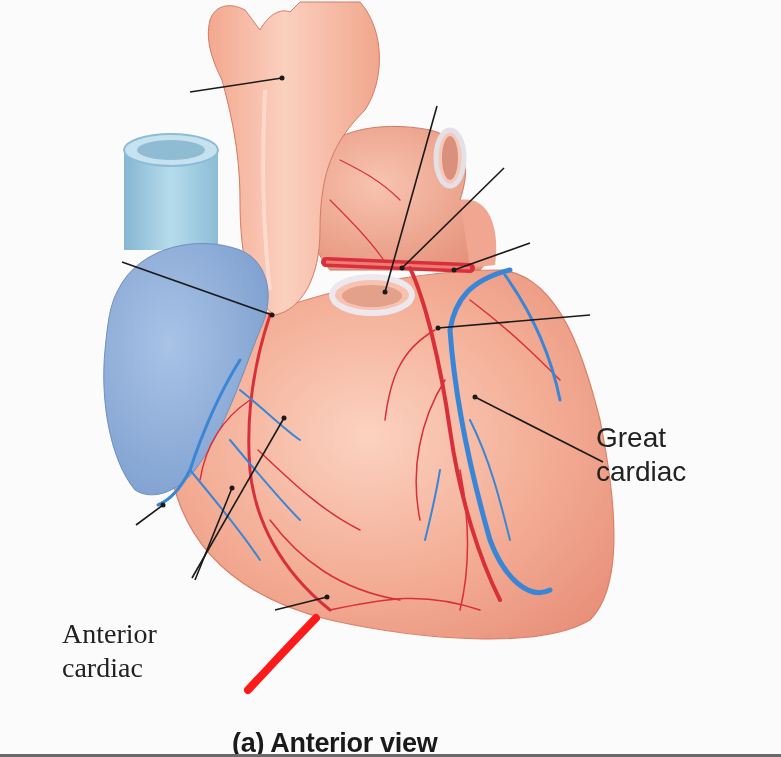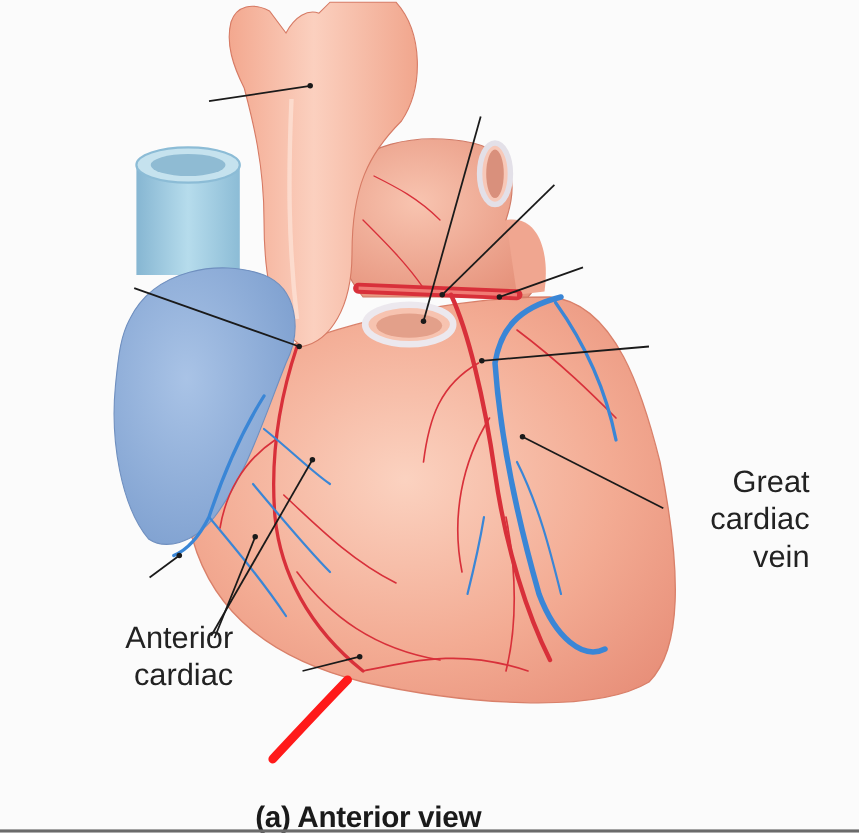--- a/index.html
+++ b/index.html
@@ -5,24 +5,24 @@
     html, body { margin: 0; padding: 0; }
     body {
       width: 781px; height: 757px; overflow: hidden;
       background: #fbfbfb;
       font-family: "Liberation Sans", sans-serif;
       position: relative;
     }
     #stage { position: absolute; left: 0; top: 0; width: 781px; height: 757px; }
     .label {
       position: absolute; color: #222; font-size: 28px; line-height: 34px;
-      text-align: right; font-family: "Liberation Sans", sans-serif;
+      text-align: left; font-family: "Liberation Sans", sans-serif;
     }
     #lbl-great { left: 596px; top: 421px; width: 140px; }
-    #lbl-ant { left: 62px; top: 563px; width: 150px; }
+    #lbl-ant { left: 62px; top: 617px; width: 150px; font-family: Liberation Serif, serif; }
     #caption {
       position: absolute; left: 232px; top: 728px; font-size: 27px; font-weight: bold;
       color: #1a1a1a; letter-spacing: -0.3px;
     }
     #bottom-bar { position: absolute; left: 0; top: 754px; width: 781px; height: 3px; background: #6a6a6a; }
   </style>
 </head>
 <body>
 
 <svg id="stage" viewBox="0 0 781 757" xmlns="http://www.w3.org/2000/svg">
@@ -127,21 +127,20 @@
     <circle cx="232" cy="488" r="2.5"></circle>
     <circle cx="327" cy="597" r="2.5"></circle>
   </g>
 
   <path d="M248 690 C265 672 285 650 316 618" stroke="#ff1a1a" stroke-width="8" stroke-linecap="round" fill="none"></path>
 </svg>
 
 <div class="label" id="lbl-great">
   <div>Great</div>
   <div>cardiac</div>
-  <div>vein</div>
 </div>
 
 <div class="label" id="lbl-ant">
   <div>Anterior</div>
   <div>cardiac</div>
 </div>
 
 <div id="caption">(a) Anterior view</div>
 <div id="bottom-bar"></div>
 

